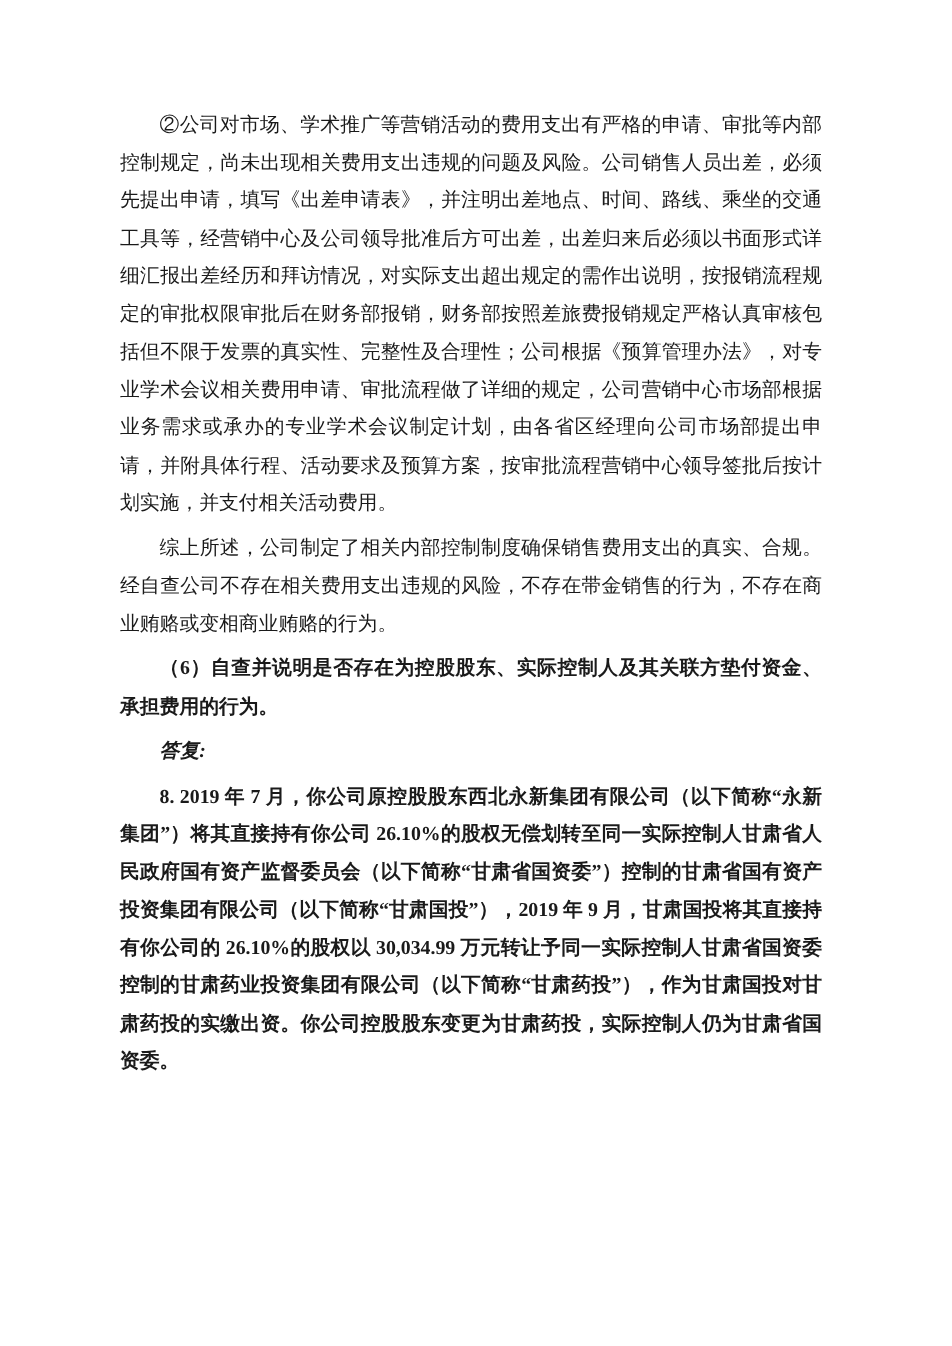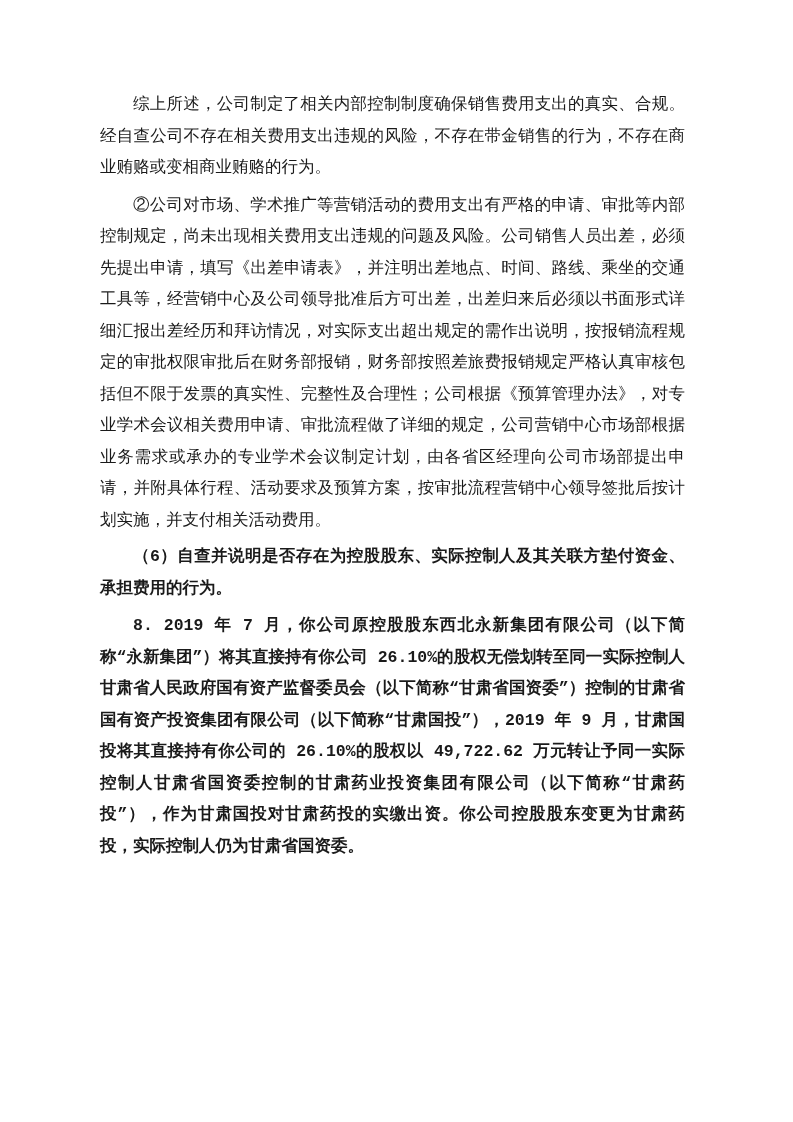--- a/index.html
+++ b/index.html
@@ -26,30 +26,30 @@
     margin: 0 0 6px 0;
     font-size: 16.5px;
     line-height: 31.5px;
     text-align: justify;
     text-justify: inter-character;
     text-indent: 2em;
     word-break: break-all;
   }
   .content p.bold {
     font-weight: bold;
-    font-family: Liberation Mono, monospace;
   }
   .content p.reply {
     font-weight: bold;
     font-style: italic;
   }
 </style>
 </head>
 <body>
 
 <div class="page">
   <div class="content">
+    <p class="body">②公司对市场、学术推广等营销活动的费用支出有严格的申请、审批等内部控制规定，尚未出现相关费用支出违规的问题及风险。公司销售人员出差，必须先提出申请，填写《出差申请表》，并注明出差地点、时间、路线、乘坐的交通工具等，经营销中心及公司领导批准后方可出差，出差归来后必须以书面形式详细汇报出差经历和拜访情况，对实际支出超出规定的需作出说明，按报销流程规定的审批权限审批后在财务部报销，财务部按照差旅费报销规定严格认真审核包括但不限于发票的真实性、完整性及合理性；公司根据《预算管理办法》，对专业学术会议相关费用申请、审批流程做了详细的规定，公司营销中心市场部根据业务需求或承办的专业学术会议制定计划，由各省区经理向公司市场部提出申请，并附具体行程、活动要求及预算方案，按审批流程营销中心领导签批后按计划实施，并支付相关活动费用。</p>
     <p class="body">综上所述，公司制定了相关内部控制制度确保销售费用支出的真实、合规。经自查公司不存在相关费用支出违规的风险，不存在带金销售的行为，不存在商业贿赂或变相商业贿赂的行为。</p>
-    <p class="body">②公司对市场、学术推广等营销活动的费用支出有严格的申请、审批等内部控制规定，尚未出现相关费用支出违规的问题及风险。公司销售人员出差，必须先提出申请，填写《出差申请表》，并注明出差地点、时间、路线、乘坐的交通工具等，经营销中心及公司领导批准后方可出差，出差归来后必须以书面形式详细汇报出差经历和拜访情况，对实际支出超出规定的需作出说明，按报销流程规定的审批权限审批后在财务部报销，财务部按照差旅费报销规定严格认真审核包括但不限于发票的真实性、完整性及合理性；公司根据《预算管理办法》，对专业学术会议相关费用申请、审批流程做了详细的规定，公司营销中心市场部根据业务需求或承办的专业学术会议制定计划，由各省区经理向公司市场部提出申请，并附具体行程、活动要求及预算方案，按审批流程营销中心领导签批后按计划实施，并支付相关活动费用。</p>
     <p class="bold">（6）自查并说明是否存在为控股股东、实际控制人及其关联方垫付资金、承担费用的行为。</p>
-    <p class="bold">8. 2019 年 7 月，你公司原控股股东西北永新集团有限公司（以下简称“永新集团”）将其直接持有你公司 26.10%的股权无偿划转至同一实际控制人甘肃省人民政府国有资产监督委员会（以下简称“甘肃省国资委”）控制的甘肃省国有资产投资集团有限公司（以下简称“甘肃国投”），2019 年 9 月，甘肃国投将其直接持有你公司的 26.10%的股权以 49,722.62 万元转让予同一实际控制人甘肃省国资委控制的甘肃药业投资集团有限公司（以下简称“甘肃药投”），作为甘肃国投对甘肃药投的实缴出资。你公司控股股东变更为甘肃药投，实际控制人仍为甘肃省国资委。</p>
+    <p class="reply">答复:</p>
+    <p class="bold">8. 2019 年 7 月，你公司原控股股东西北永新集团有限公司（以下简称“永新集团”）将其直接持有你公司 26.10%的股权无偿划转至同一实际控制人甘肃省人民政府国有资产监督委员会（以下简称“甘肃省国资委”）控制的甘肃省国有资产投资集团有限公司（以下简称“甘肃国投”），2019 年 9 月，甘肃国投将其直接持有你公司的 26.10%的股权以 30,034.99 万元转让予同一实际控制人甘肃省国资委控制的甘肃药业投资集团有限公司（以下简称“甘肃药投”），作为甘肃国投对甘肃药投的实缴出资。你公司控股股东变更为甘肃药投，实际控制人仍为甘肃省国资委。</p>
   </div>
 </div>
 
 </body></html>

